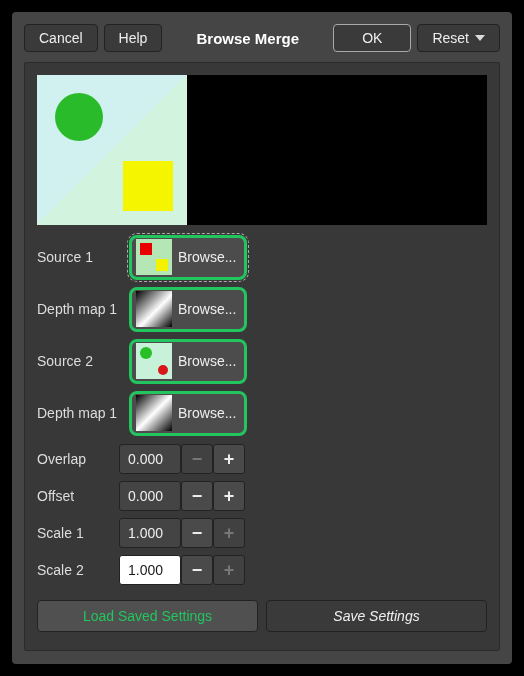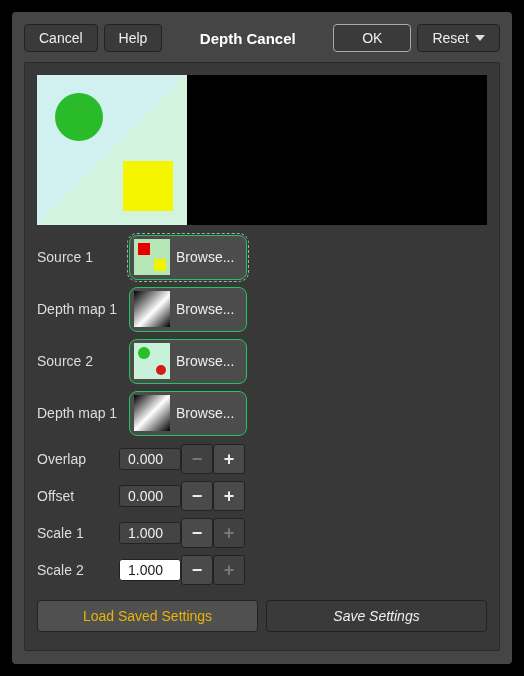--- a/index.html
+++ b/index.html
@@ -99,21 +99,21 @@
   .row-label {
     width: 82px;
     text-align: left;
     color: #ddd;
   }
   .thumb-btn {
     display: inline-flex;
     align-items: center;
     gap: 6px;
     background: #4c4c4c;
-    border: 1px solid #22c55e;
+    border: 3px solid #22c55e;
     border-radius: 8px;
     height: 45px;
     padding: 0 10px 0 4px;
     cursor: pointer;
     color: #eee;
     font-size: 14px;
     width: 118px;
     overflow: hidden;
   }
   .thumb-btn.focused {
@@ -138,21 +138,21 @@
     display: flex;
     align-items: center;
     gap: 0;
     height: 32px;
     margin-bottom: 5px;
   }
   .numrow .row-label { width: 82px; text-align: left; }
   .numfield {
     width: 62px;
     padding: 0 8px;
-    height: 22px;
+    height: 30px;
     background: #444;
     border: 1px solid #222;
     border-radius: 3px;
     color: #eee;
     display: flex;
     align-items: center;
   }
   .numfield.selected { background:#fff; color:#1a1a1a; }
   .step {
     width: 32px; height: 30px;
@@ -178,41 +178,41 @@
   .footer .btn {
     flex: 1;
     height: 32px;
     border-radius: 4px;
     border: 1px solid #222;
     display: inline-flex;
     align-items: center;
     justify-content: center;
     cursor: pointer;
   }
-  .btn.ls { background:#505050; color:#eab308; cursor:default; }
+  .btn.ls { background:#505050; color:#22c55e; cursor:default; }
   .btn.ss { background:#3a3a3a; color:#eee;font-style:italic; }
 
   .chev {
     display:inline-block;
     width:0;height:0;
     border-left:5px solid transparent;
     border-right:5px solid transparent;
     border-top:6px solid #ddd;
     margin-left:2px;
   }
 </style>
 </head>
 <body>
 
 <div class="window">
 
   <div class="titlebar">
     <button class="tb-btn">Cancel</button>
     <button class="tb-btn">Help</button>
-    <div class="tb-title">Depth Cancel</div>
+    <div class="tb-title">Browse Merge</div>
     <button class="tb-btn tb-ok">OK</button>
     <button class="tb-btn">
       <span>Reset</span>
       <span class="chev"></span>
     </button>
   </div>
 
   <div class="body">
 
     <div class="preview">

